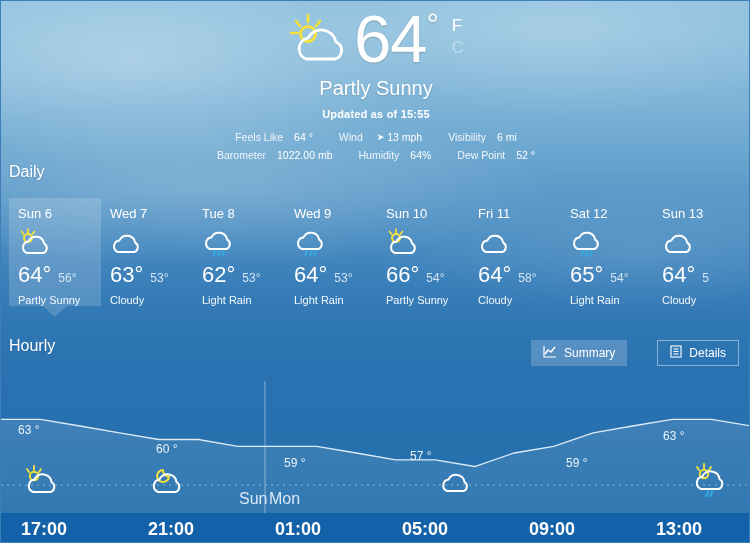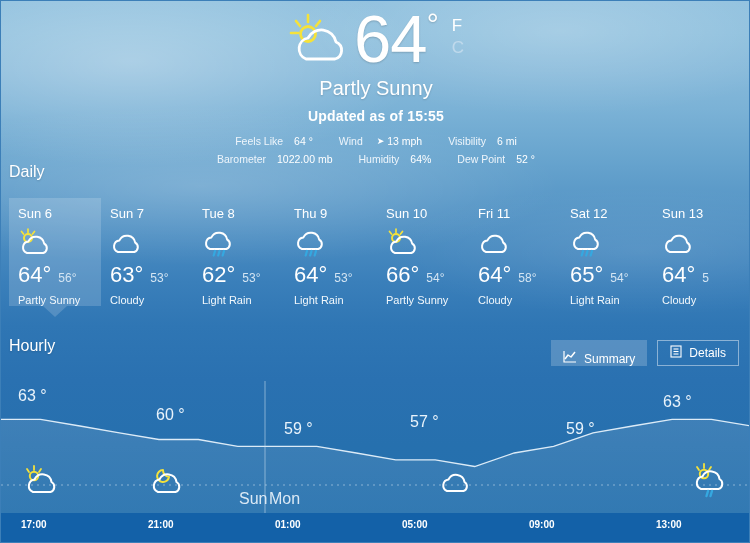--- a/index.html
+++ b/index.html
@@ -30,21 +30,21 @@
   .cur-temp {
     font-size:67px; line-height:64px; font-weight:300; letter-spacing:-1px;
     color:#ffffff; text-shadow:0 1px 2px rgba(0,0,0,.18);
   }
   .deg-lg { font-size:30px; vertical-align:top; line-height:34px; font-weight:300; }
   .units { margin-left:14px; margin-top:8px; text-align:left; }
   .unit { font-size:17px; line-height:22px; font-weight:400; }
   .unit.active { color:#ffffff; }
   .unit.inactive { color:#cfe2f1; opacity:.72; }
   .cur-cond { font-size:20px; font-weight:300; margin-top:4px; text-shadow:0 1px 2px rgba(0,0,0,.15); }
-  .cur-updated { font-size:14px; font-weight:bold; margin-top:8px; letter-spacing:.2px; }
+  .cur-updated { font-size:11px; font-weight:bold; margin-top:8px; letter-spacing:.2px; }
 
   .stats { margin-top:9px; font-size:10.5px; line-height:17px; }
   .stat-row { display:flex; justify-content:center; gap:26px; }
   .stat { white-space:nowrap; }
   .stat .lbl { color:#eef5fb; }
   .stat .val { color:#ffffff; margin-left:3px;padding-left:8px; }
   .arrow { display:inline-block; font-size:9px; transform:translateY(-1px); }
 
   
   .sec-title { position:absolute; font-size:16px; font-weight:300; left:8px; text-shadow:0 1px 2px rgba(0,0,0,.15); }
@@ -65,30 +65,30 @@
   .d-hi { font-size:22px; font-weight:300; }
   .d-lo { font-size:12px; font-weight:300; color:#d4e5f3; margin-left:7px; }
   .d-cond { font-size:11px; font-weight:300; margin-top:6px; color:#f2f8fc; }
 
   
   .hbtns { position:absolute; right:10px; top:339px; display:flex; gap:10px; }
   .hbtn {
     display:flex; align-items:center; gap:7px; height:26px; padding:0 12px;
     font-size:12px; font-weight:300; color:#ffffff; cursor:pointer;
   }
-  .hbtn.filled { background:rgba(255,255,255,.20);align-items:flex-end; }
-  .hbtn.outlined { border:1px solid rgba(255,255,255,.45); }
+  .hbtn.filled { background:rgba(255,255,255,.20); }
+  .hbtn.outlined { border:1px solid rgba(255,255,255,.45);margin-left:20px; }
 
   
   .chart { position:absolute; left:0; top:380px; width:750px; height:163px; }
   .chart svg { display:block; }
-  .tlabel { position:absolute; font-size:16px; font-weight:300; color:#e9f3fb; white-space:nowrap; }
+  .tlabel { position:absolute; font-size:12px; font-weight:300; color:#e9f3fb; white-space:nowrap;margin-top:36px; }
   .daysep-lbl { position:absolute; top:489px; font-size:16px; font-weight:300; color:#dbe9f5; }
   .xaxis { position:absolute; left:0; top:512px; width:750px; height:31px; background:#1361a8; }
-  .xtick { position:absolute; top:6px; font-size:10px; font-weight:bold; color:#ffffff; }
+  .xtick { position:absolute; top:6px; font-size:18px; font-weight:bold; color:#ffffff; }
   .hicon { position:absolute; }
 </style>
 </head>
 <body>
 
 <div id="app">
 
   <div class="current">
     <div class="cur-row">
 
@@ -157,21 +157,21 @@
       <path d="M9 25 a6 6 0 0 1 1.4 -11.6 a8.4 8.4 0 0 1 15.8 2.3 a5.1 5.1 0 0 1 -0.9 9.3 z" fill="none" stroke="#ffffff" stroke-width="2" stroke-linejoin="round"></path>
           </svg></div>
      <div class="d-temps">
        <span class="d-hi">64°</span>
        <span class="d-lo">56°</span>
      </div>
      <div class="d-cond">Partly Sunny</div>
      <div class="caret"></div>
       </div>
       <div class="day">
-        <div class="d-name">Sun 7</div>
+        <div class="d-name">Wed 7</div>
      <div class="d-icon"><svg width="34" height="30" viewBox="0 0 34 30">
       <path d="M8 24 a6 6 0 0 1 1.4 -11.6 a8.4 8.4 0 0 1 15.8 2.3 a5.1 5.1 0 0 1 -0.9 9.3 z" fill="none" stroke="#ffffff" stroke-width="2" stroke-linejoin="round"></path>
           </svg></div>
      <div class="d-temps">
        <span class="d-hi">63°</span>
        <span class="d-lo">53°</span>
      </div>
      <div class="d-cond">Cloudy</div>
      </div>
       <div class="day">
@@ -180,21 +180,21 @@
       <path d="M8 21 a6 6 0 0 1 1.4 -11.6 a8.4 8.4 0 0 1 15.8 2.3 a5.1 5.1 0 0 1 -0.9 9.3 z" fill="none" stroke="#ffffff" stroke-width="2" stroke-linejoin="round"></path>
       <path d="M13 23 l-1.3 4.5 M17.5 23 l-1.3 4.5 M22 23 l-1.3 4.5" stroke="#35a8e0" stroke-width="2.2" stroke-linecap="round"></path>
           </svg></div>
      <div class="d-temps">
        <span class="d-hi">62°</span>
        <span class="d-lo">53°</span>
      </div>
      <div class="d-cond">Light Rain</div>
      </div>
       <div class="day">
-        <div class="d-name">Thu 9</div>
+        <div class="d-name">Wed 9</div>
      <div class="d-icon"><svg width="34" height="30" viewBox="0 0 34 30">
       <path d="M8 21 a6 6 0 0 1 1.4 -11.6 a8.4 8.4 0 0 1 15.8 2.3 a5.1 5.1 0 0 1 -0.9 9.3 z" fill="none" stroke="#ffffff" stroke-width="2" stroke-linejoin="round"></path>
       <path d="M13 23 l-1.3 4.5 M17.5 23 l-1.3 4.5 M22 23 l-1.3 4.5" stroke="#35a8e0" stroke-width="2.2" stroke-linecap="round"></path>
           </svg></div>
      <div class="d-temps">
        <span class="d-hi">64°</span>
        <span class="d-lo">53°</span>
      </div>
      <div class="d-cond">Light Rain</div>
      </div>

